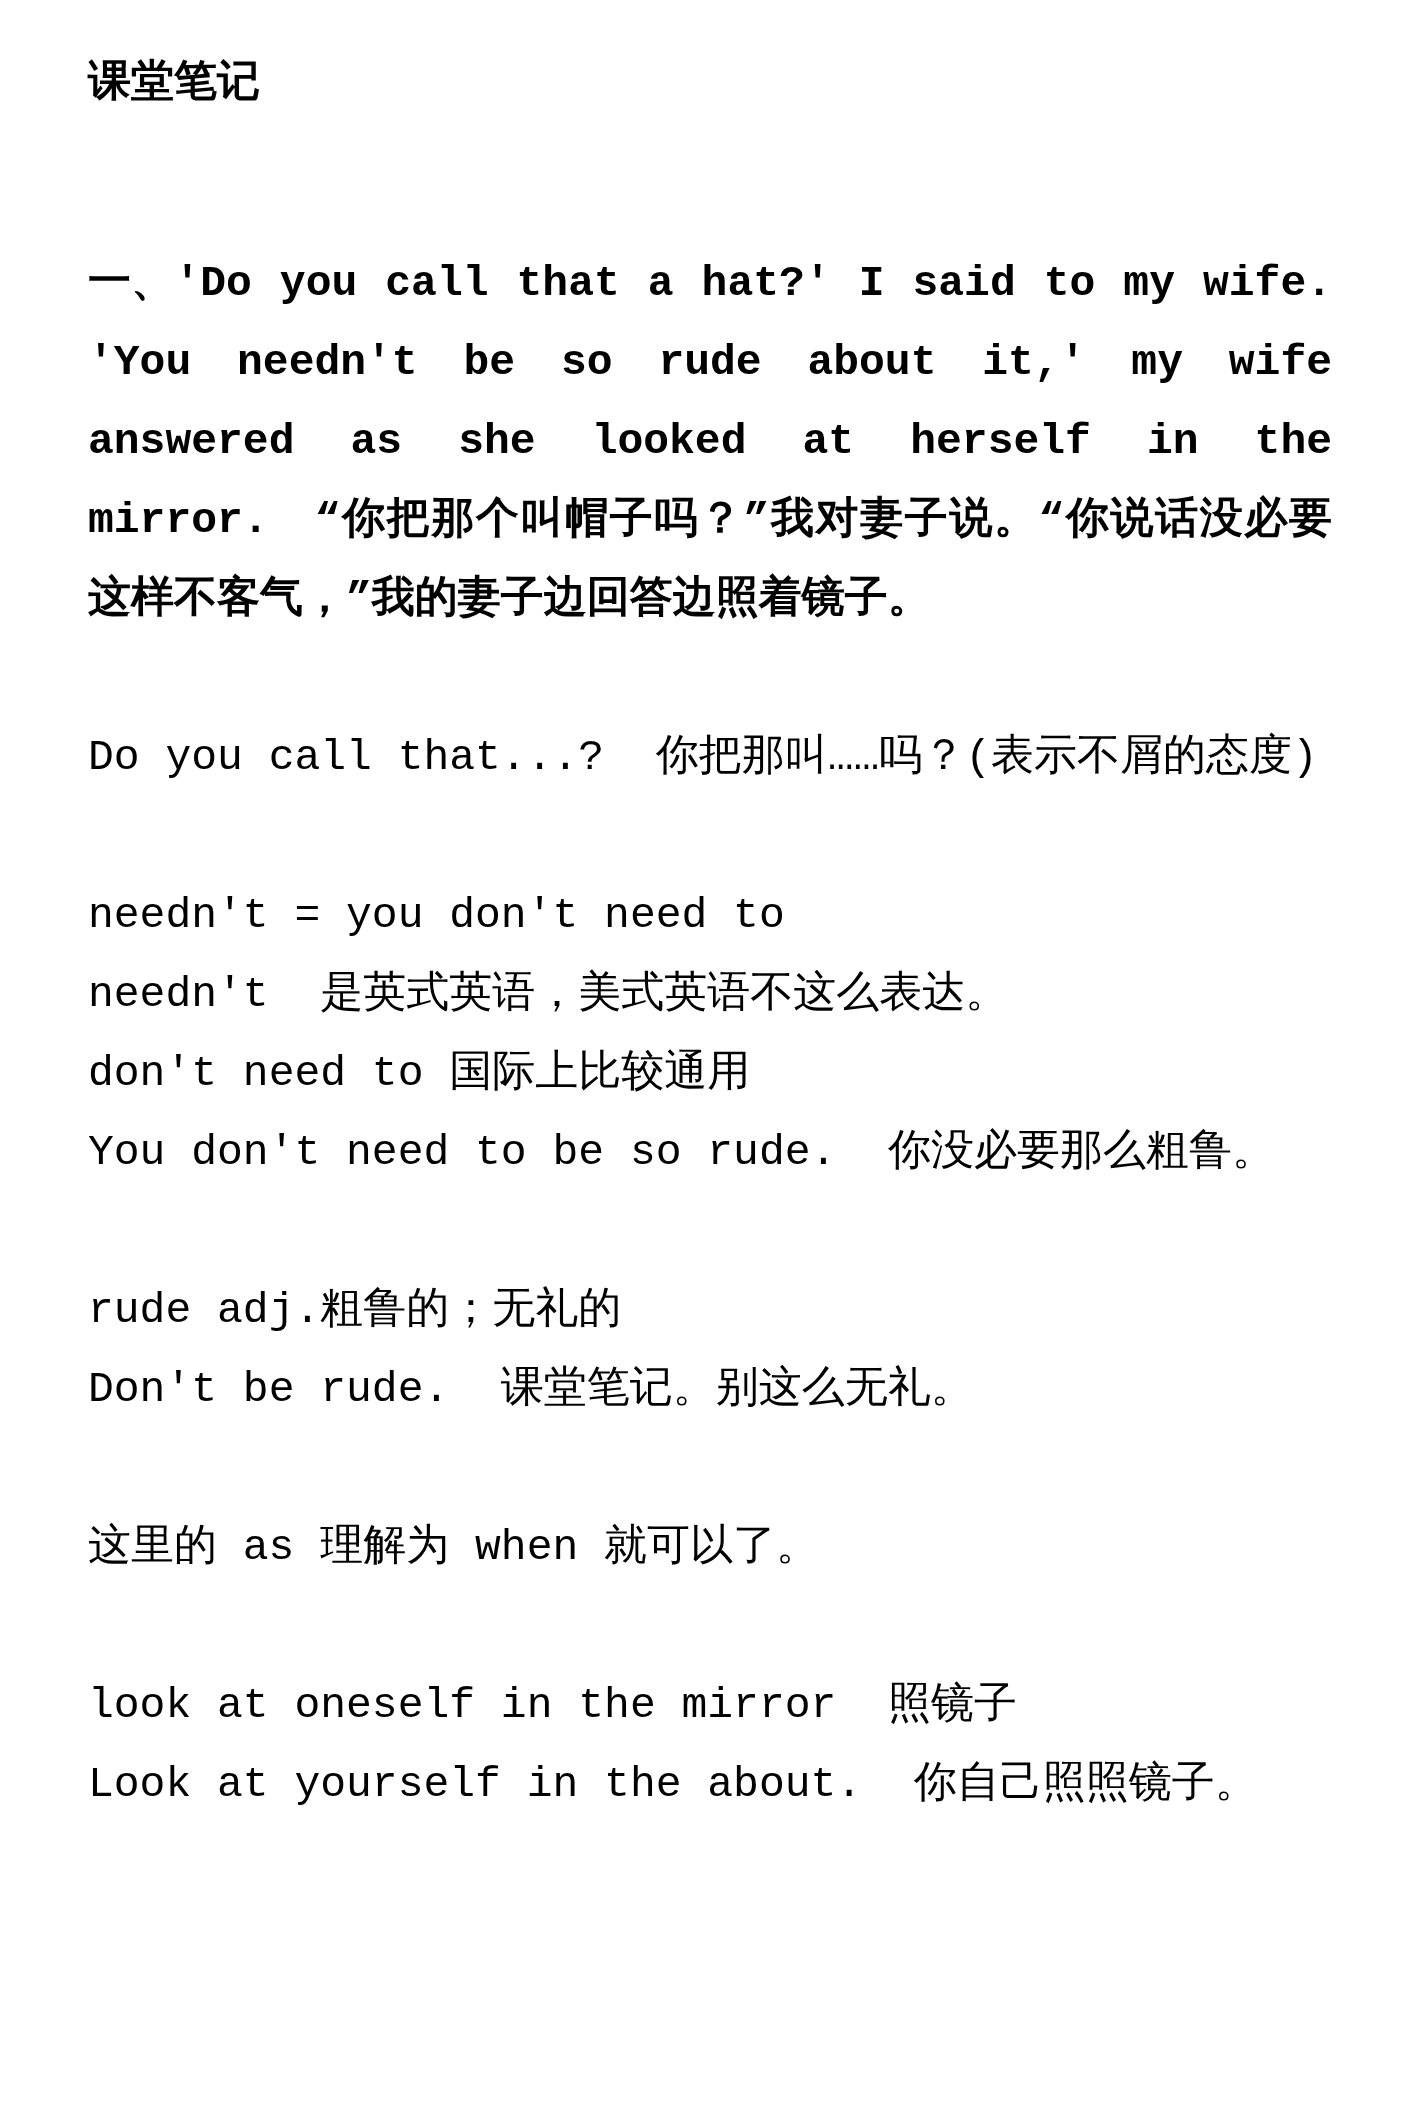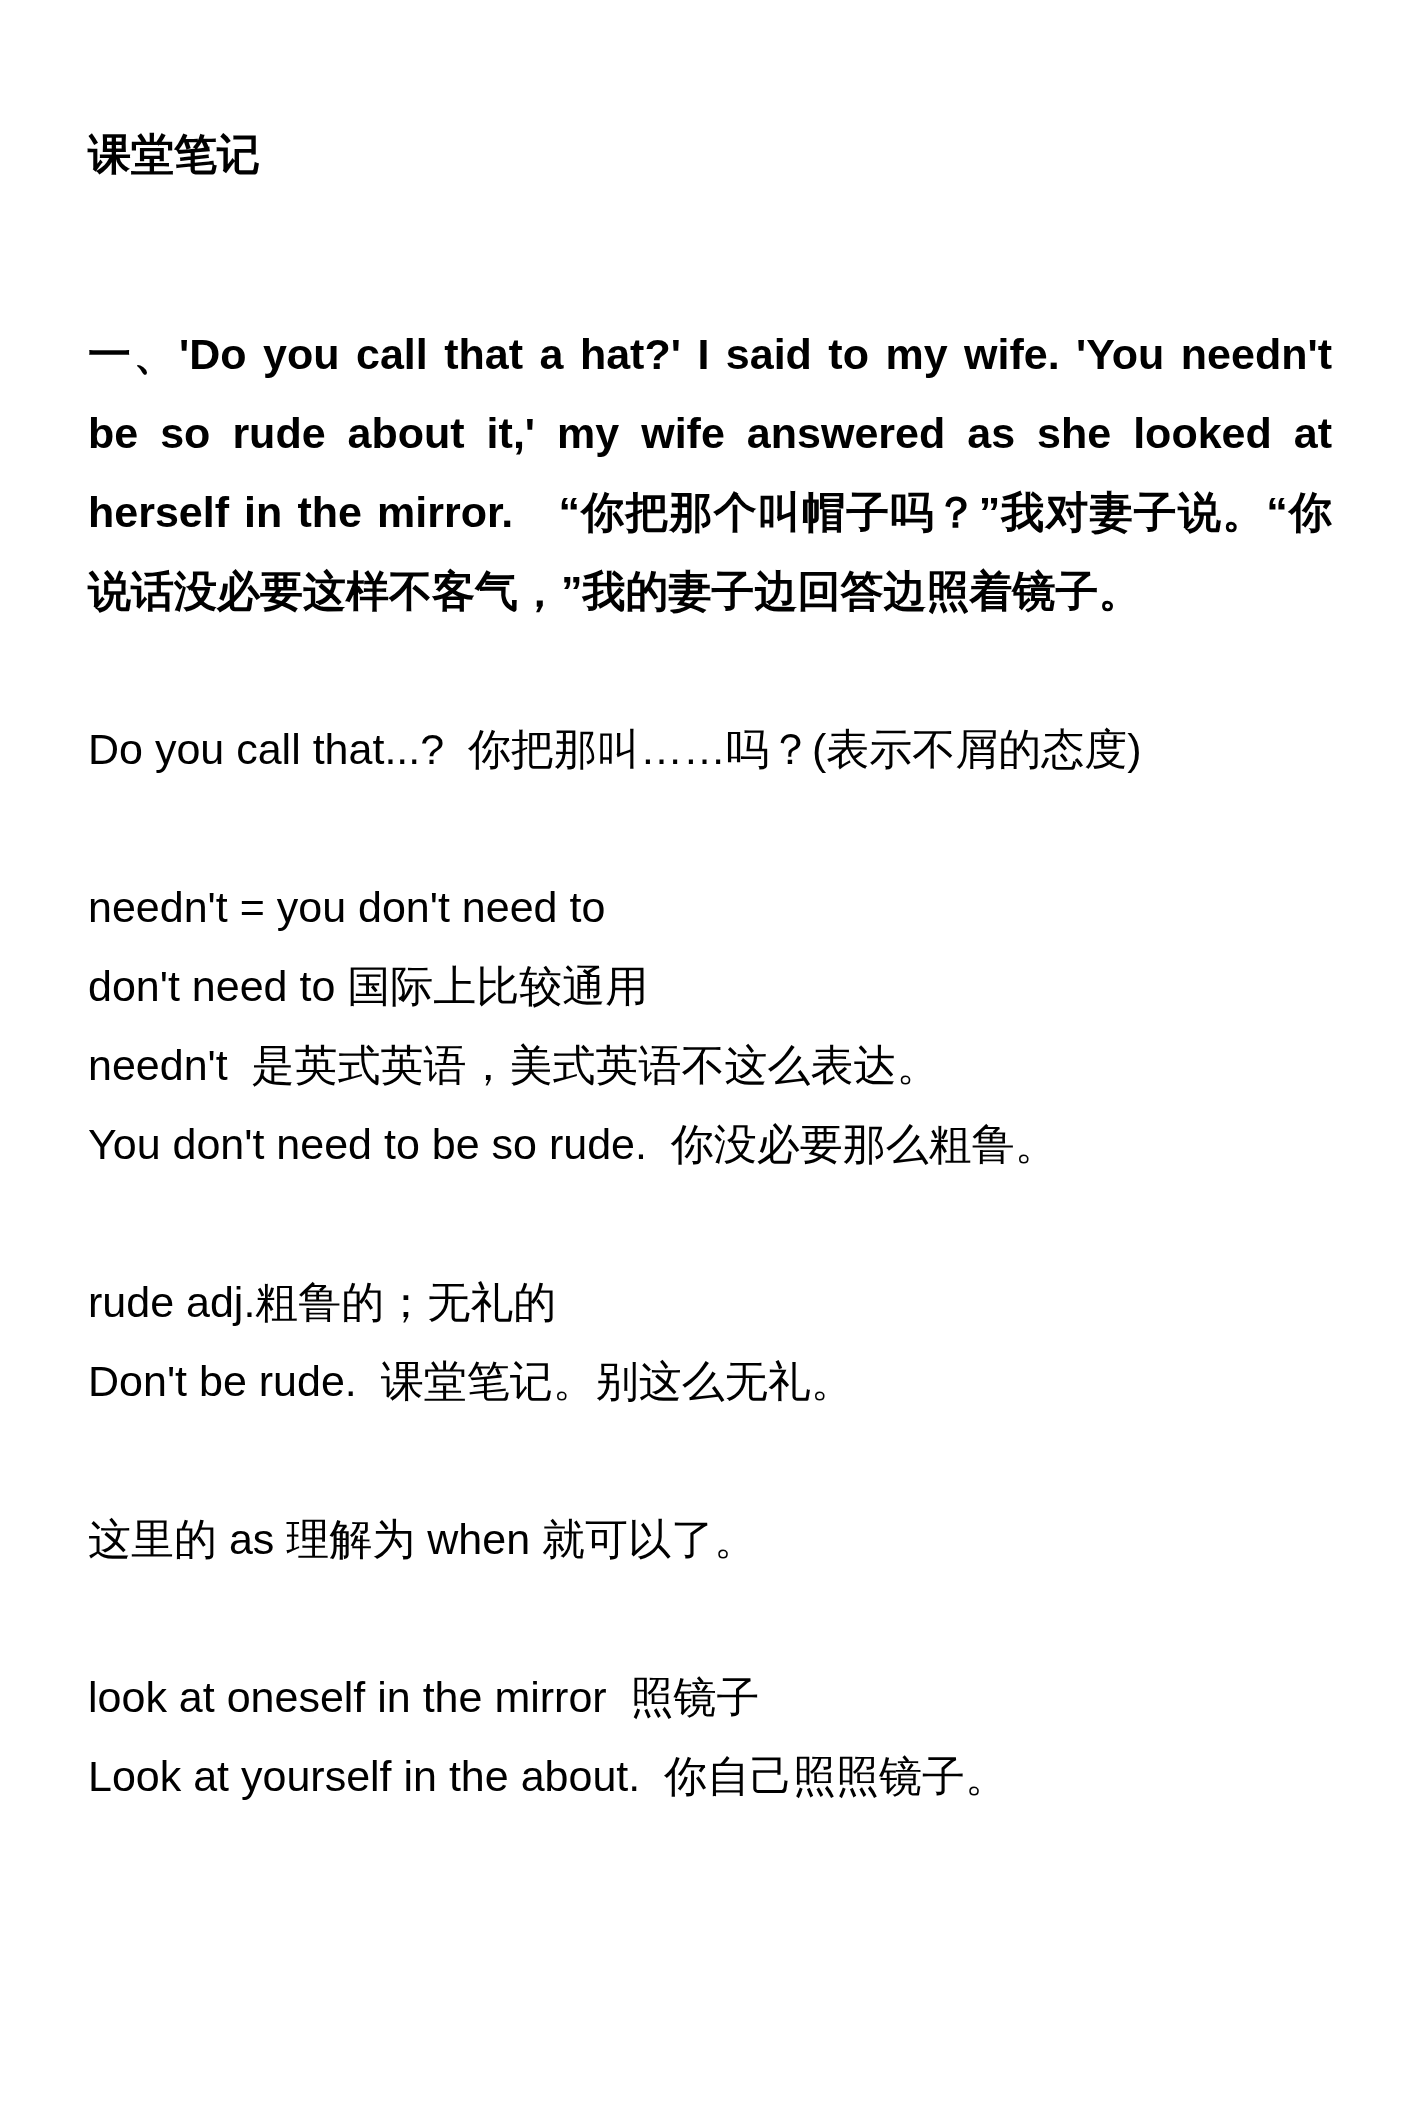--- a/index.html
+++ b/index.html
@@ -10,22 +10,23 @@
   body {
     width: 1417px;
     min-height: 2115px;
     font-family: "Liberation Sans", "DejaVu Sans", sans-serif;
     color: #000000;
   }
   .page {
     box-sizing: border-box;
     width: 1417px;
     min-height: 2115px;
-    padding: 115px 85px 60px 88px;
+    padding: 44px 85px 60px 88px;
     background: #ffffff;
+    font-family: Liberation Mono, monospace;
   }
   .title {
     margin: 0;
     font-size: 43px;
     font-weight: 700;
     line-height: 79px;
   }
   .para {
     margin: 121px 0 0 0;
     font-size: 43px;
@@ -52,22 +53,22 @@
   <h1 class="title">课堂笔记</h1>
 
   <p class="para">一、'Do you call that a hat?' I said to my wife. 'You needn't be so rude about it,' my wife answered as she looked at herself in the mirror.　“你把那个叫帽子吗？”我对妻子说。“你说话没必要这样不客气，”我的妻子边回答边照着镜子。</p>
 
   <div class="section">
     <div class="line">Do you call that...?  你把那叫……吗？(表示不屑的态度)</div>
   </div>
 
   <div class="section">
     <div class="line">needn't = you don't need to</div>
+    <div class="line">needn't  是英式英语，美式英语不这么表达。</div>
     <div class="line">don't need to 国际上比较通用</div>
-    <div class="line">needn't  是英式英语，美式英语不这么表达。</div>
     <div class="line">You don't need to be so rude.  你没必要那么粗鲁。</div>
   </div>
 
   <div class="section">
     <div class="line">rude adj.粗鲁的；无礼的</div>
     <div class="line">Don't be rude.  课堂笔记。别这么无礼。</div>
   </div>
 
   <div class="section">
     <div class="line">这里的 as 理解为 when 就可以了。</div>

